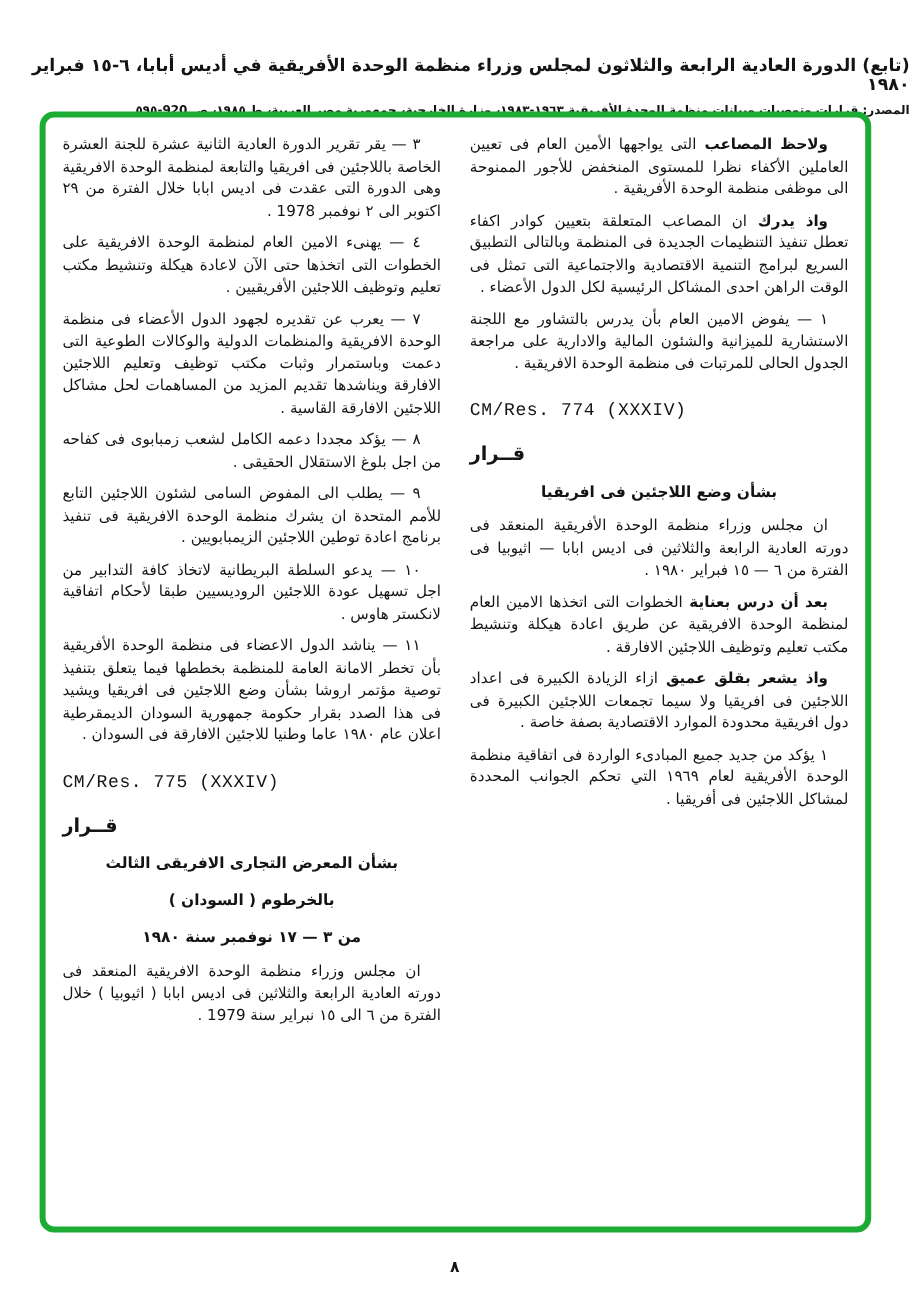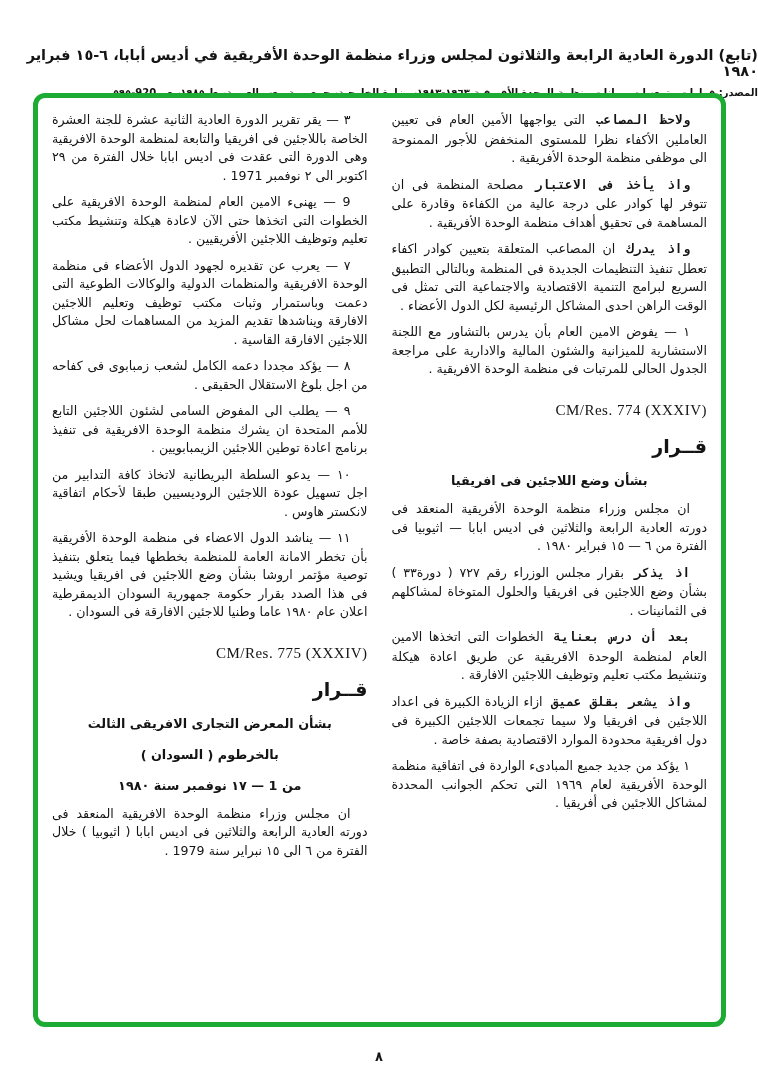--- a/index.html
+++ b/index.html
@@ -19,68 +19,66 @@
   .columns {
     direction:rtl; display:flex; gap:24px;
     padding:13px 14px 10px 14px; height:100%; box-sizing:border-box;
   }
   .col {
     flex:1 1 0; direction:rtl; text-align:justify;
     font-size:12.6px; line-height:1.47;
   }
   .block { margin:0 0 8px 0; }
   .block.para { text-indent:17px; }
-  .block.para b { font-weight:bold;font-family:Liberation Mono, monospace; }
+  .block.para b { font-weight:bold; }
   .block.ref {
-    direction:ltr; text-align:right; text-indent:0;
-    font-family:Liberation Serif, serif; font-size:15px;
+    direction:ltr; text-align:left; text-indent:0;
+    font-family:Liberation Mono, monospace; font-size:15px;
     margin:20px 0 12px 0; letter-spacing:0.5px;
   }
-  .block.title { text-align:right; font-weight:bold; text-indent:0; margin:10px 0 12px 0; font-size:19px; }
+  .block.title { text-align:left; font-weight:bold; text-indent:0; margin:10px 0 12px 0; font-size:16px; }
   .block.subtitle { text-align:center; font-weight:bold; text-indent:0; margin:12px 0 9px 0; font-size:12.8px; }
   .page-number {
     position:absolute; bottom:14px; left:0; right:0;
     text-align:center; font-size:13px; font-weight:bold;
   }
 </style>
 </head>
 <body>
 
 <div class="header">
   <div class="line1">(تابع) الدورة العادية الرابعة والثلاثون لمجلس وزراء منظمة الوحدة الأفريقية في أديس أبابا، ٦-١٥ فبراير ١٩٨٠</div>
   <div class="line2">المصدر: قرارات وتوصيات وبيانات منظمة الوحدة الأفريقية ١٩٦٣-١٩٨٣، وزارة الخارجية، جمهورية مصر العربية، ط ١٩٨٥، ص 920-٥٩٥</div>
 </div>
 
 <div class="frame" style="border-color: rgb(28, 171, 51);">
   <div class="columns">
     <div class="col">
         <div class="block para"><b>ولاحظ المصاعب </b>التى يواجهها الأمين العام فى تعيين العاملين الأكفاء نظرا للمستوى المنخفض للأجور الممنوحة الى موظفى منظمة الوحدة الأفريقية .</div>
-        <div class="block para"><b>واذ يأخذ فى الاعتبار </b>مصلحة المنظمة فى ان تتوفر لها كوادر على درجة عالية من الكفاءة وقادرة على المساهمة فى تحقيق أهداف منظمة الوحدة الأفريقية .</div>
         <div class="block para"><b>واذ يدرك </b>ان المصاعب المتعلقة بتعيين كوادر اكفاء تعطل تنفيذ التنظيمات الجديدة فى المنظمة وبالتالى التطبيق السريع لبرامج التنمية الاقتصادية والاجتماعية التى تمثل فى الوقت الراهن احدى المشاكل الرئيسية لكل الدول الأعضاء .</div>
         <div class="block para">١ — يفوض الامين العام بأن يدرس بالتشاور مع اللجنة الاستشارية للميزانية والشئون المالية والادارية على مراجعة الجدول الحالى للمرتبات فى منظمة الوحدة الافريقية .</div>
         <div class="block ref">CM/Res. 774 (XXXIV)</div>
         <div class="block title">قــرار</div>
         <div class="block subtitle">بشأن وضع اللاجئين فى افريقيا</div>
         <div class="block para">ان مجلس وزراء منظمة الوحدة الأفريقية المنعقد فى دورته العادية الرابعة والثلاثين فى اديس ابابا — اثيوبيا فى الفترة من ٦ — ١٥ فبراير ١٩٨٠ .</div>
-        <div class="block para"><b>اذ يذكر </b>بقرار مجلس الوزراء رقم ٧٢٧ ( دورة٣٣ ) بشأن وضع اللاجئين فى افريقيا والحلول المتوخاة لمشاكلهم فى الثمانينات .</div>
         <div class="block para"><b>بعد أن درس بعناية </b>الخطوات التى اتخذها الامين العام لمنظمة الوحدة الافريقية عن طريق اعادة هيكلة وتنشيط مكتب تعليم وتوظيف اللاجئين الافارقة .</div>
         <div class="block para"><b>واذ يشعر بقلق عميق </b>ازاء الزيادة الكبيرة فى اعداد اللاجئين فى افريقيا ولا سيما تجمعات اللاجئين الكبيرة فى دول افريقية محدودة الموارد الاقتصادية بصفة خاصة .</div>
         <div class="block para">١ يؤكد من جديد جميع المبادىء الواردة فى اتفاقية منظمة الوحدة الأفريقية لعام ١٩٦٩ التي تحكم الجوانب المحددة لمشاكل اللاجئين فى أفريقيا .</div>
       </div>
     <div class="col">
-        <div class="block para">٣ — يقر تقرير الدورة العادية الثانية عشرة للجنة العشرة الخاصة باللاجئين فى افريقيا والتابعة لمنظمة الوحدة الافريقية وهى الدورة التى عقدت فى اديس ابابا خلال الفترة من ٢٩ اكتوبر الى ٢ نوفمبر 1971 .</div>
-        <div class="block para">9 — يهنىء الامين العام لمنظمة الوحدة الافريقية على الخطوات التى اتخذها حتى الآن لاعادة هيكلة وتنشيط مكتب تعليم وتوظيف اللاجئين الأفريقيين .</div>
+        <div class="block para">٣ — يقر تقرير الدورة العادية الثانية عشرة للجنة العشرة الخاصة باللاجئين فى افريقيا والتابعة لمنظمة الوحدة الافريقية وهى الدورة التى عقدت فى اديس ابابا خلال الفترة من ٢٩ اكتوبر الى ٢ نوفمبر 1978 .</div>
+        <div class="block para">٤ — يهنىء الامين العام لمنظمة الوحدة الافريقية على الخطوات التى اتخذها حتى الآن لاعادة هيكلة وتنشيط مكتب تعليم وتوظيف اللاجئين الأفريقيين .</div>
         <div class="block para">٧ — يعرب عن تقديره لجهود الدول الأعضاء فى منظمة الوحدة الافريقية والمنظمات الدولية والوكالات الطوعية التى دعمت وباستمرار وثبات مكتب توظيف وتعليم اللاجئين الافارقة ويناشدها تقديم المزيد من المساهمات لحل مشاكل اللاجئين الافارقة القاسية .</div>
         <div class="block para">٨ — يؤكد مجددا دعمه الكامل لشعب زمبابوى فى كفاحه من اجل بلوغ الاستقلال الحقيقى .</div>
         <div class="block para">٩ — يطلب الى المفوض السامى لشئون اللاجئين التابع للأمم المتحدة ان يشرك منظمة الوحدة الافريقية فى تنفيذ برنامج اعادة توطين اللاجئين الزيمبابويين .</div>
         <div class="block para">١٠ — يدعو السلطة البريطانية لاتخاذ كافة التدابير من اجل تسهيل عودة اللاجئين الروديسيين طبقا لأحكام اتفاقية لانكستر هاوس .</div>
         <div class="block para">١١ — يناشد الدول الاعضاء فى منظمة الوحدة الأفريقية بأن تخطر الامانة العامة للمنظمة بخططها فيما يتعلق بتنفيذ توصية مؤتمر اروشا بشأن وضع اللاجئين فى افريقيا ويشيد فى هذا الصدد بقرار حكومة جمهورية السودان الديمقرطية اعلان عام ١٩٨٠ عاما وطنيا للاجئين الافارقة فى السودان .</div>
         <div class="block ref">CM/Res. 775 (XXXIV)</div>
         <div class="block title">قــرار</div>
         <div class="block subtitle">بشأن المعرض التجارى الافريقى الثالث</div>
         <div class="block subtitle">بالخرطوم ( السودان )</div>
-        <div class="block subtitle">من 1 — ١٧ نوفمبر سنة ١٩٨٠</div>
+        <div class="block subtitle">من ٣ — ١٧ نوفمبر سنة ١٩٨٠</div>
         <div class="block para">ان مجلس وزراء منظمة الوحدة الافريقية المنعقد فى دورته العادية الرابعة والثلاثين فى اديس ابابا ( اثيوبيا ) خلال الفترة من ٦ الى ١٥ نبراير سنة 1979 .</div>
       </div>
   </div>
 </div>
 
 <div class="page-number">٨</div>
 
 </body></html>

